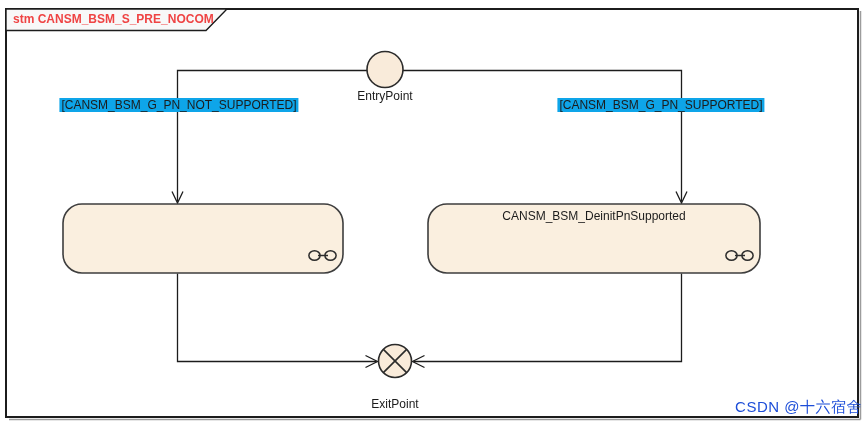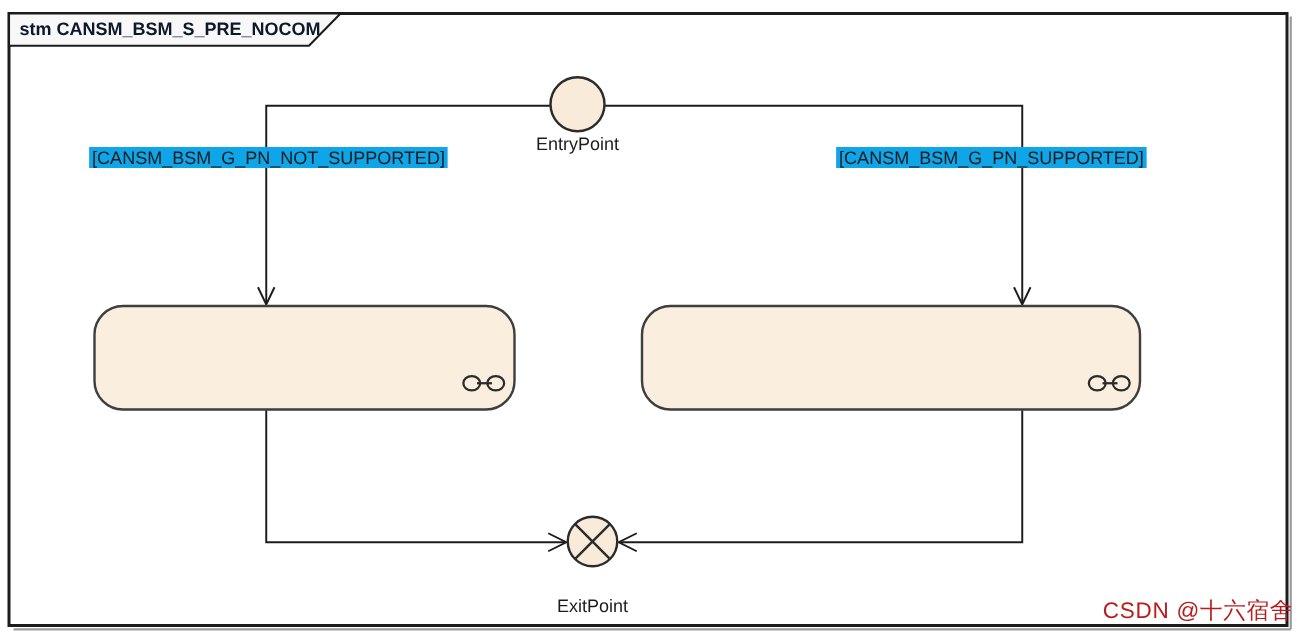--- a/index.html
+++ b/index.html
@@ -22,21 +22,21 @@
     background: #0ea5e9;
     padding: 0 2px;
   }
   .label.no-bg { background: transparent; padding: 0; text-align: right; }
   .frame-title {
     position: absolute;
     left: 13px;
     top: 12px;
     font-size: 12px;
     font-weight: 700;
-    color: #0f172a;
+    color: #ef4444;
     white-space: nowrap;
     background: transparent;
   }
   .watermark {
     position: absolute;
     right: 2px;
     top: 398px;
     font-size: 15px;
     letter-spacing: 0.5px;
     white-space: nowrap;
@@ -96,17 +96,18 @@
 
   <div class="frame-title">stm CANSM_BSM_S_PRE_NOCOM</div>
 
   <div class="label no-bg" style="left:385px; top:89px;">EntryPoint</div>
 
   <div class="label" style="left:179px; top:98px;">[CANSM_BSM_G_PN_NOT_SUPPORTED]</div>
 
   <div class="label" style="left:661px; top:98px;">[CANSM_BSM_G_PN_SUPPORTED]</div>
 
 
+  <div class="label no-bg" style="left:594px; top:209px;">CANSM_BSM_DeinitPnSupported</div>
 
   <div class="label no-bg" style="left:395px; top:381px;margin-top:16px;">ExitPoint</div>
 
-  <div class="watermark" style="color: #b91c1c;">CSDN @十六宿舍</div>
+  <div class="watermark" style="color: #1d4ed8;">CSDN @十六宿舍</div>
 </div>
 
 </body></html>

